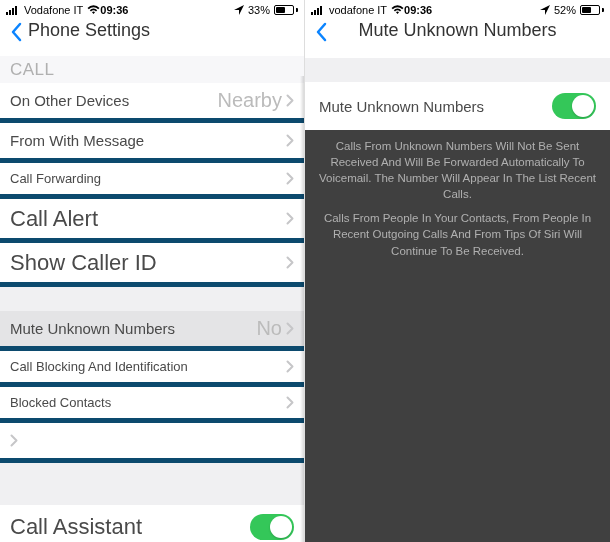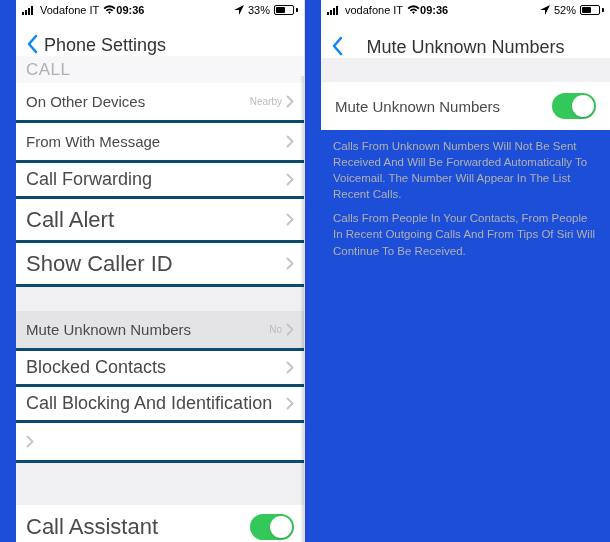--- a/index.html
+++ b/index.html
@@ -7,23 +7,22 @@
     font-family: -apple-system, "Helvetica Neue", Helvetica, Arial, sans-serif;
     background: #fff;
     width: 610px;
     height: 542px;
     overflow: hidden;
     display: flex;
   }
   .screen {
     position: relative;
     height: 542px;
-    background: #1d4ed8;
+    background: #404040;
     overflow: hidden;
-    padding-left: 16px;
   }
   .screen.left { width: 305px; border-right: 1px solid #ddd; }
   .screen.right { width: 305px; }
 
   
   .status-bar {
     height: 20px;
     display: flex;
     align-items: center;
     justify-content: space-between;
@@ -50,21 +49,21 @@
     position: absolute; left: 1px; top: 1px; bottom: 1px;
     background: #000; border-radius: 1px;
   }
   .battery-tip {
     width: 2px; height: 4px; background: #000; border-radius: 0 1px 1px 0;
   }
 
   
   .nav-bar {
     display: flex;
-    align-items: flex-end;
+    align-items: flex-start;
     height: 36px;
     padding: 0 4px;
     background: #fff;
   }
   .back-chevron {
     width: 24px; height: 24px;
     display:flex; align-items:center; justify-content:center;
   }
   .nav-title {
     font-size: 18px;
@@ -87,33 +86,33 @@
     color: #b0b0b0;
     padding: 4px 10px 3px 10px;
     text-transform: uppercase;
     letter-spacing: 0.5px;
     background: #f7f7f9;
   }
 
   
   .row {
     background: #fff;
-    border-bottom: 3px solid #0c4a6e;
+    border-bottom: 5px solid #0c4a6e;
     display: flex;
     align-items: center;
     padding: 0 10px;
     min-height: 40px;
     font-size: 15px;
     color: #4a4a4a;
     white-space: nowrap;
   }
-  .row.small { font-size: 18px; min-height: 36px; }
+  .row.small { font-size: 13px; min-height: 36px; }
   .row.tall { min-height: 44px; font-size: 22px; }
   .row .label { flex: 1; overflow: hidden; text-overflow: ellipsis; }
-  .row .value { color: #bbb; font-size: 10px; margin-right: 4px;}
+  .row .value { color: #bbb; font-size: 20px; margin-right: 4px;}
   .row .chev {
     color: #c6c6c8;
     display:flex; align-items:center;
   }
 
   .group-space { height: 24px; background: #f0f0f2; }
   .group-space.big { height: 42px; }
 
   .row.selected { background: #e4e4e6; }
 
@@ -128,20 +127,21 @@
     background: #fff;
     box-shadow: 0 1px 2px rgba(0,0,0,0.2);
   }
 
   
   .desc {
     font-size: 11.5px;
     line-height: 1.4;
     color: #b0b0b0;
     padding: 8px 12px;
+    text-align: center;
   }
   .desc + .desc { padding-top: 0; }
   .scroll-shadow {
      position:absolute; right:0; top:76px; bottom:0; width:4px;
      background: linear-gradient(to left, rgba(0,0,0,0.15), rgba(0,0,0,0));
      pointer-events:none;
   }
 
   
   .screen.right .row { padding: 0 14px; min-height: 48px; }
@@ -248,30 +248,30 @@
     <span class="label">Mute Unknown Numbers</span>
     <span class="value">No</span>
     <span class="chev">
         <svg width="8" height="13" viewBox="0 0 8 13">
           <polyline points="1.5,1.5 6.5,6.5 1.5,11.5" stroke="#c6c6c8" stroke-width="2" fill="none" stroke-linecap="round" stroke-linejoin="round"></polyline>
         </svg>
       </span>
   </div>
 
   <div class="row small">
+    <span class="label">Call Blocking And Identification</span>
+    <span class="chev">
+        <svg width="8" height="13" viewBox="0 0 8 13">
+          <polyline points="1.5,1.5 6.5,6.5 1.5,11.5" stroke="#c6c6c8" stroke-width="2" fill="none" stroke-linecap="round" stroke-linejoin="round"></polyline>
+        </svg>
+      </span>
+  </div>
+
+  <div class="row small">
     <span class="label">Blocked Contacts</span>
-    <span class="chev">
-        <svg width="8" height="13" viewBox="0 0 8 13">
-          <polyline points="1.5,1.5 6.5,6.5 1.5,11.5" stroke="#c6c6c8" stroke-width="2" fill="none" stroke-linecap="round" stroke-linejoin="round"></polyline>
-        </svg>
-      </span>
-  </div>
-
-  <div class="row small">
-    <span class="label">Call Blocking And Identification</span>
     <span class="chev">
         <svg width="8" height="13" viewBox="0 0 8 13">
           <polyline points="1.5,1.5 6.5,6.5 1.5,11.5" stroke="#c6c6c8" stroke-width="2" fill="none" stroke-linecap="round" stroke-linejoin="round"></polyline>
         </svg>
       </span>
   </div>
 
   <div class="row">
     <span class="chev">
         <svg width="8" height="13" viewBox="0 0 8 13">

